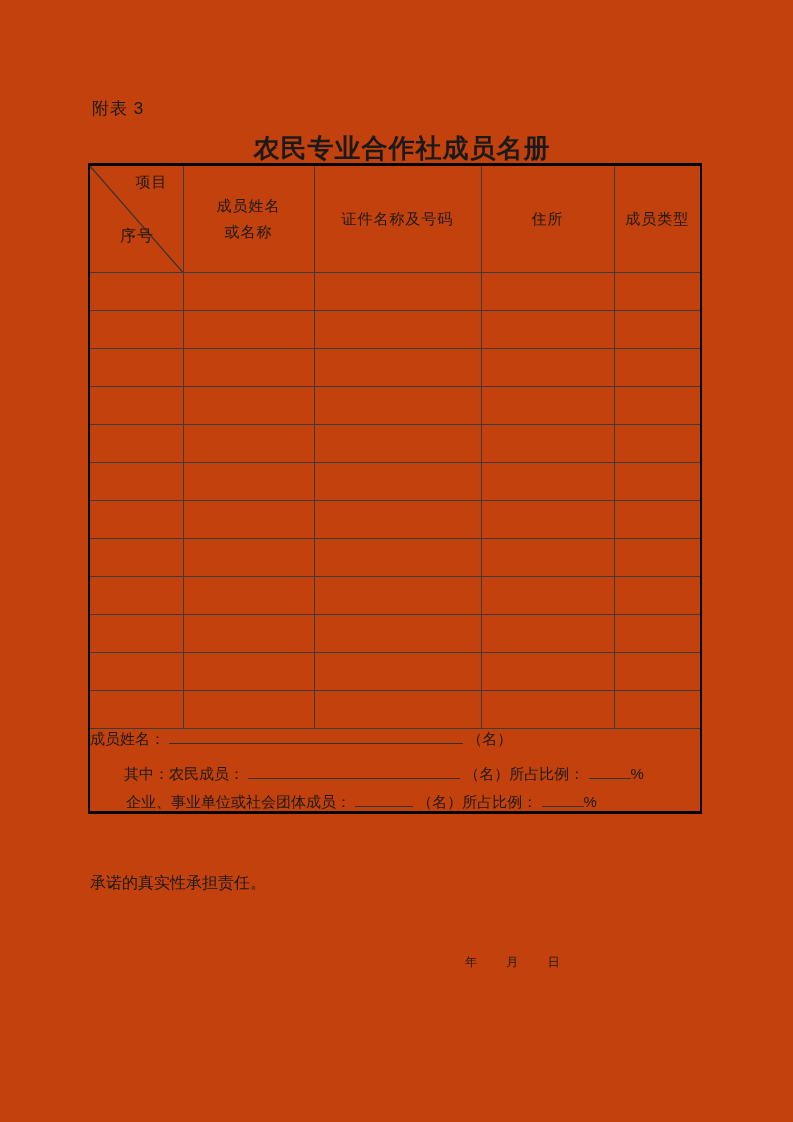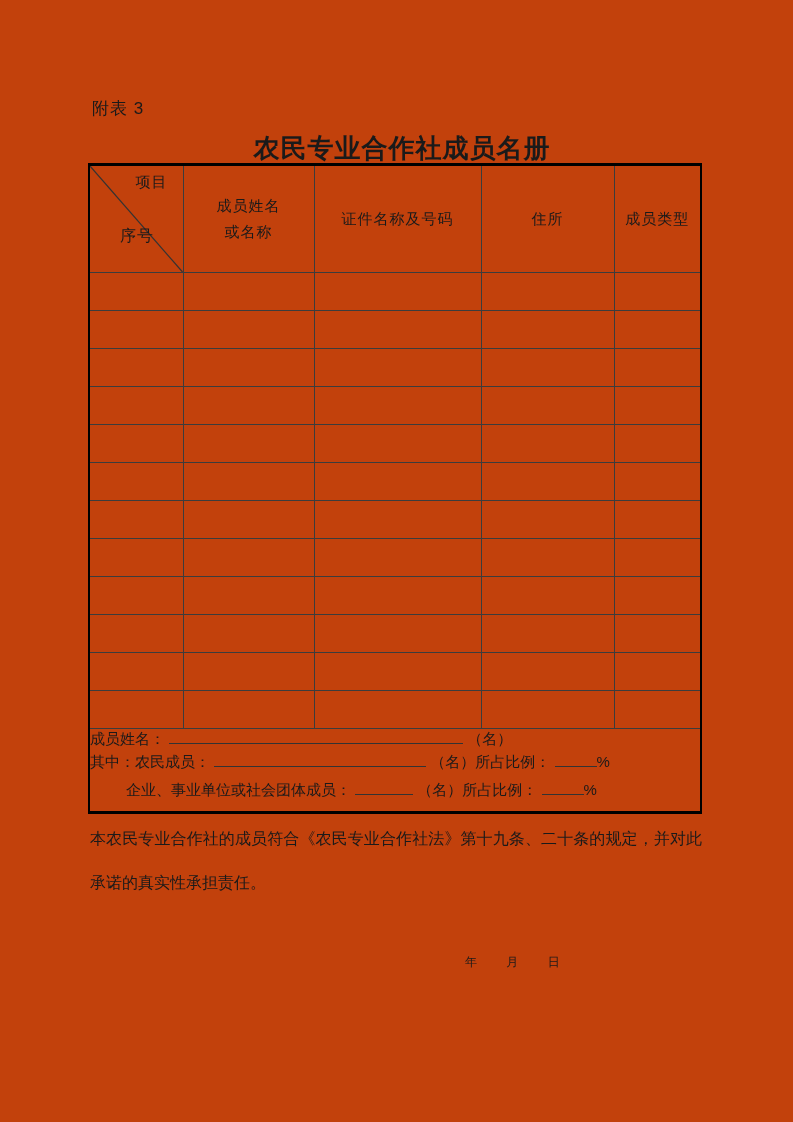--- a/index.html
+++ b/index.html
@@ -94,21 +94,21 @@
     height: 82px;
     vertical-align: top;
     padding: 6px 0 0 4px;
     font-size: 15px;
     border-top-color: #555555;
   }
   .sum-line {
     line-height: 19px;
     white-space: nowrap;
   }
-  .sum-line-2 { margin-top: 4px; }
+  .sum-line-2 { padding-left: 34px; margin-top: 16px; }
   .sum-line-3 { padding-left: 36px; margin-top: 9px; }
   .blank {
     display: inline-block;
     height: 14px;
     border-bottom: 1px solid #333333;
     vertical-align: baseline;
   }
   .blank-total  { width: 294px; }
   .blank-farmer { width: 212px; }
   .blank-org    { width: 58px; }
@@ -286,21 +286,20 @@
             <span>企业、事业单位或社会团体成员：</span>
             <span class="blank blank-org"></span>
             <span>（名）</span><span>所占比例：</span>
             <span class="blank blank-ratio"></span><span>%</span>
           </div>
         </td>
       </tr>
     </tfoot>
   </table>
 
-  <div class="footer-text decl-1">本农民专业合作社的成员符合《农民专业合作社法》第十九条、二十条的规定，并对此</div>
 
   <div class="footer-text decl-2">承诺的真实性承担责任。</div>
 
 
   <div class="date-line">
     <span class="date-part">年</span>
     <span class="date-part">月</span>
     <span class="date-part">日</span>
   </div>
 

